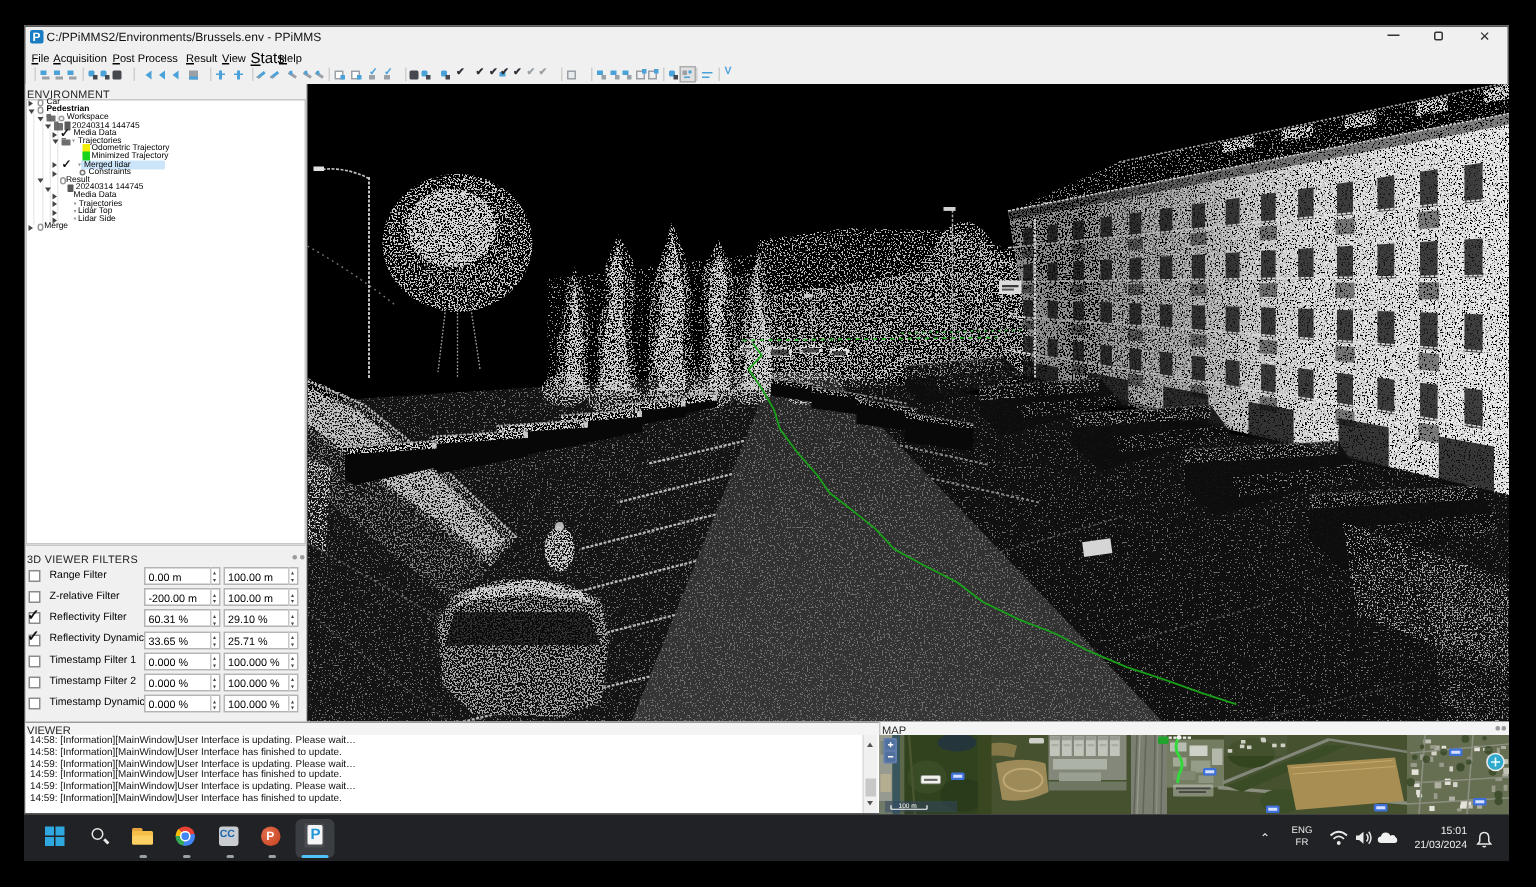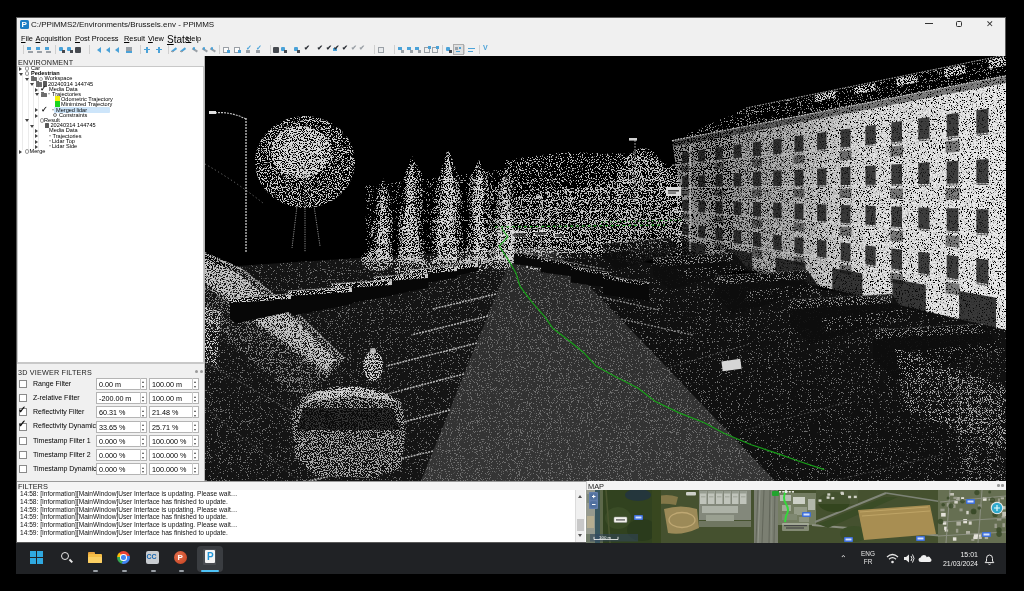--- a/index.html
+++ b/index.html
@@ -233,21 +233,21 @@
     <div style="position:absolute;left:193.6px;top:400.3px;width:0;height:0;border:1.8px solid transparent;border-top:2.6px solid #444"></div>
     <div style="position:absolute;left:19px;top:408.4px;width:8px;height:8px;background:#fff;border:1px solid #8a8a8a;box-sizing:border-box"></div>
     <span style="position:absolute;left:18px;top:403.9px;font:bold 10px 'Liberation Sans',sans-serif;color:#111">✓</span>
     <div style="position:absolute;left:33px;top:408.09999999999997px;font-size:7px;color:#000;white-space:nowrap">Reflectivity Filter</div>
     <div style="position:absolute;left:96px;top:406.4px;width:51px;height:12px;background:#fff;border:1px solid #b4b4b4;box-sizing:border-box"></div>
     <div style="position:absolute;left:99px;top:408.29999999999995px;font-size:7.2px;color:#000;white-space:nowrap">60.31 %</div>
     <div style="position:absolute;left:140px;top:406.4px;width:7px;height:12px;border-left:1px solid #c8c8c8;box-sizing:border-box"></div>
     <div style="position:absolute;left:141.6px;top:408.7px;width:0;height:0;border:1.8px solid transparent;border-bottom:2.6px solid #444"></div>
     <div style="position:absolute;left:141.6px;top:414.5px;width:0;height:0;border:1.8px solid transparent;border-top:2.6px solid #444"></div>
     <div style="position:absolute;left:149px;top:406.4px;width:50px;height:12px;background:#fff;border:1px solid #b4b4b4;box-sizing:border-box"></div>
-    <div style="position:absolute;left:152px;top:408.29999999999995px;font-size:7.2px;color:#000;white-space:nowrap">21.48 %</div>
+    <div style="position:absolute;left:152px;top:408.29999999999995px;font-size:7.2px;color:#000;white-space:nowrap">29.10 %</div>
     <div style="position:absolute;left:192px;top:406.4px;width:7px;height:12px;border-left:1px solid #c8c8c8;box-sizing:border-box"></div>
     <div style="position:absolute;left:193.6px;top:408.7px;width:0;height:0;border:1.8px solid transparent;border-bottom:2.6px solid #444"></div>
     <div style="position:absolute;left:193.6px;top:414.5px;width:0;height:0;border:1.8px solid transparent;border-top:2.6px solid #444"></div>
     <div style="position:absolute;left:19px;top:422.59999999999997px;width:8px;height:8px;background:#fff;border:1px solid #8a8a8a;box-sizing:border-box"></div>
     <span style="position:absolute;left:18px;top:418.09999999999997px;font:bold 10px 'Liberation Sans',sans-serif;color:#111">✓</span>
     <div style="position:absolute;left:33px;top:422.29999999999995px;font-size:7px;color:#000;white-space:nowrap">Reflectivity Dynamic</div>
     <div style="position:absolute;left:96px;top:420.59999999999997px;width:51px;height:12px;background:#fff;border:1px solid #b4b4b4;box-sizing:border-box"></div>
     <div style="position:absolute;left:99px;top:422.49999999999994px;font-size:7.2px;color:#000;white-space:nowrap">33.65 %</div>
     <div style="position:absolute;left:140px;top:420.59999999999997px;width:7px;height:12px;border-left:1px solid #c8c8c8;box-sizing:border-box"></div>
     <div style="position:absolute;left:141.6px;top:422.9px;width:0;height:0;border:1.8px solid transparent;border-bottom:2.6px solid #444"></div>
@@ -678,21 +678,21 @@
         <circle cx="431" cy="174" r="0.7" fill="#9a9a9a" opacity="0.56"></circle>
         <circle cx="393" cy="174" r="0.7" fill="#9a9a9a" opacity="0.79"></circle>
         <circle cx="319" cy="174" r="0.7" fill="#9a9a9a" opacity="0.52"></circle>
         <circle cx="350" cy="180" r="0.7" fill="#9a9a9a" opacity="0.65"></circle>
         <circle cx="401" cy="179" r="0.7" fill="#9a9a9a" opacity="0.86"></circle>
         <circle cx="380" cy="175" r="0.7" fill="#9a9a9a" opacity="0.65"></circle>
       </svg>
     </div>
     <div style="position:absolute;left:17px;top:481px;width:569px;height:61px;background:#fff;border-top:1px solid #9a9a9a;box-sizing:border-box"></div>
     <div style="position:absolute;left:17px;top:481.5px;width:569px;height:8.5px;background:#f4f4f4"></div>
-    <div style="position:absolute;left:18px;top:482px;font-size:7.4px;color:#222">FILTERS</div>
+    <div style="position:absolute;left:18px;top:482px;font-size:7.4px;color:#222">VIEWER</div>
     <div style="position:absolute;left:20px;top:490.2px;font-size:6.6px;color:#111;white-space:nowrap">14:58: [Information][MainWindow]User Interface is updating. Please wait…</div>
     <div style="position:absolute;left:20px;top:497.9px;font-size:6.6px;color:#111;white-space:nowrap">14:58: [Information][MainWindow]User Interface has finished to update.</div>
     <div style="position:absolute;left:20px;top:505.59999999999997px;font-size:6.6px;color:#111;white-space:nowrap">14:59: [Information][MainWindow]User Interface is updating. Please wait…</div>
     <div style="position:absolute;left:20px;top:513.3px;font-size:6.6px;color:#111;white-space:nowrap">14:59: [Information][MainWindow]User Interface has finished to update.</div>
     <div style="position:absolute;left:20px;top:521.0px;font-size:6.6px;color:#111;white-space:nowrap">14:59: [Information][MainWindow]User Interface is updating. Please wait…</div>
     <div style="position:absolute;left:20px;top:528.7px;font-size:6.6px;color:#111;white-space:nowrap">14:59: [Information][MainWindow]User Interface has finished to update.</div>
     <div style="position:absolute;left:575px;top:490px;width:10px;height:52px;background:#f0f0f0;border-left:1px solid #dcdcdc;box-sizing:border-box"></div>
     <div style="position:absolute;left:578px;top:492.5px;width:0;height:0;border:2.5px solid transparent;border-bottom:3.5px solid #555"></div>
     <div style="position:absolute;left:578px;top:534px;width:0;height:0;border:2.5px solid transparent;border-top:3.5px solid #555"></div>
     <div style="position:absolute;left:576.5px;top:519px;width:7px;height:12px;background:#c8c8c8"></div>

